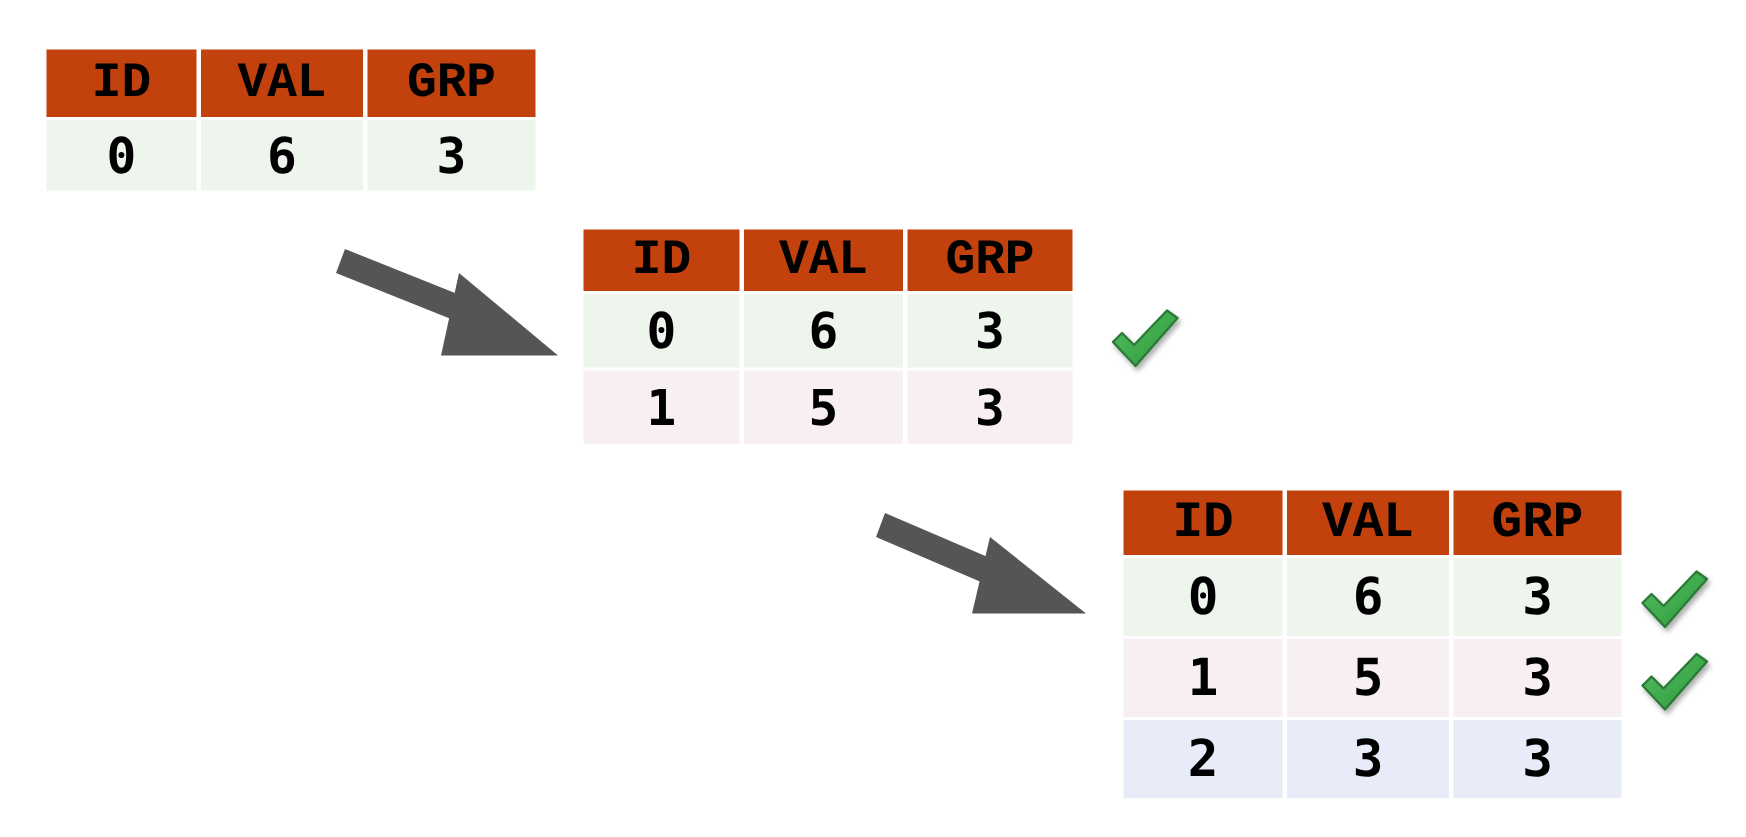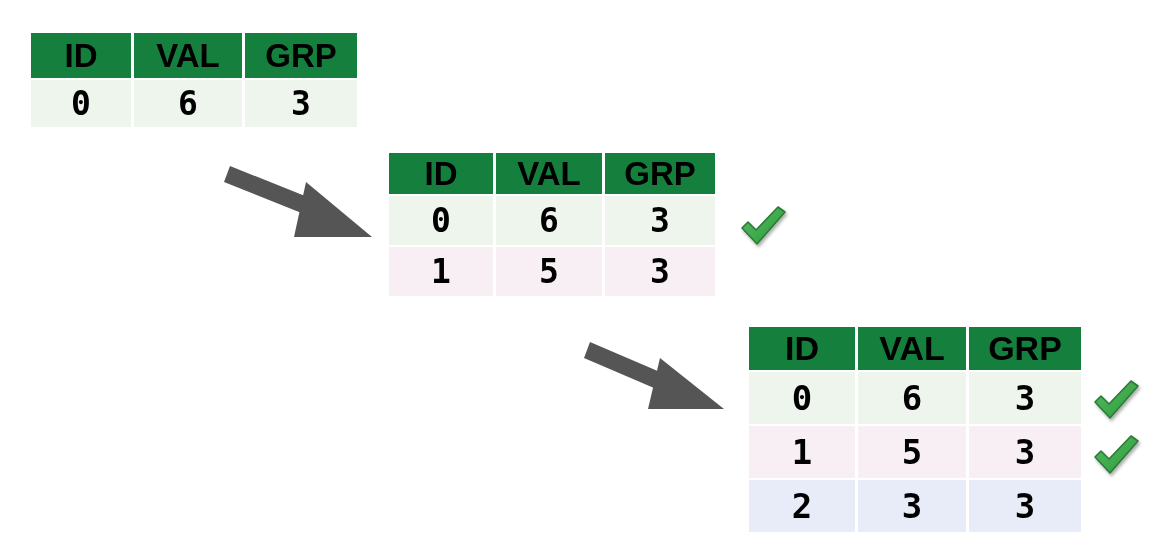--- a/index.html
+++ b/index.html
@@ -37,23 +37,23 @@
     font-family: "DejaVu Sans Mono", monospace;
     font-weight: bold;
     color: #000000;
     white-space: nowrap;
   }
   .tbl th {
     padding: 0;
     margin: 0;
     text-align: center;
     vertical-align: middle;
-    background: #15803d;
+    background: #c2410c;
     color: #000000;
-    font-family: Liberation Sans, sans-serif;
+    font-family: Liberation Mono, monospace;
     font-weight: bold;
     white-space: nowrap;
   }
 
   
   .size-s th { height: 45px; font-size: 33px; }
   .size-s td { height: 47px; font-size: 33px; }
   .size-s .col-id  { width: 100px; }
   .size-s .col-val { width: 108px; }
   .size-s .col-grp { width: 112px; }

